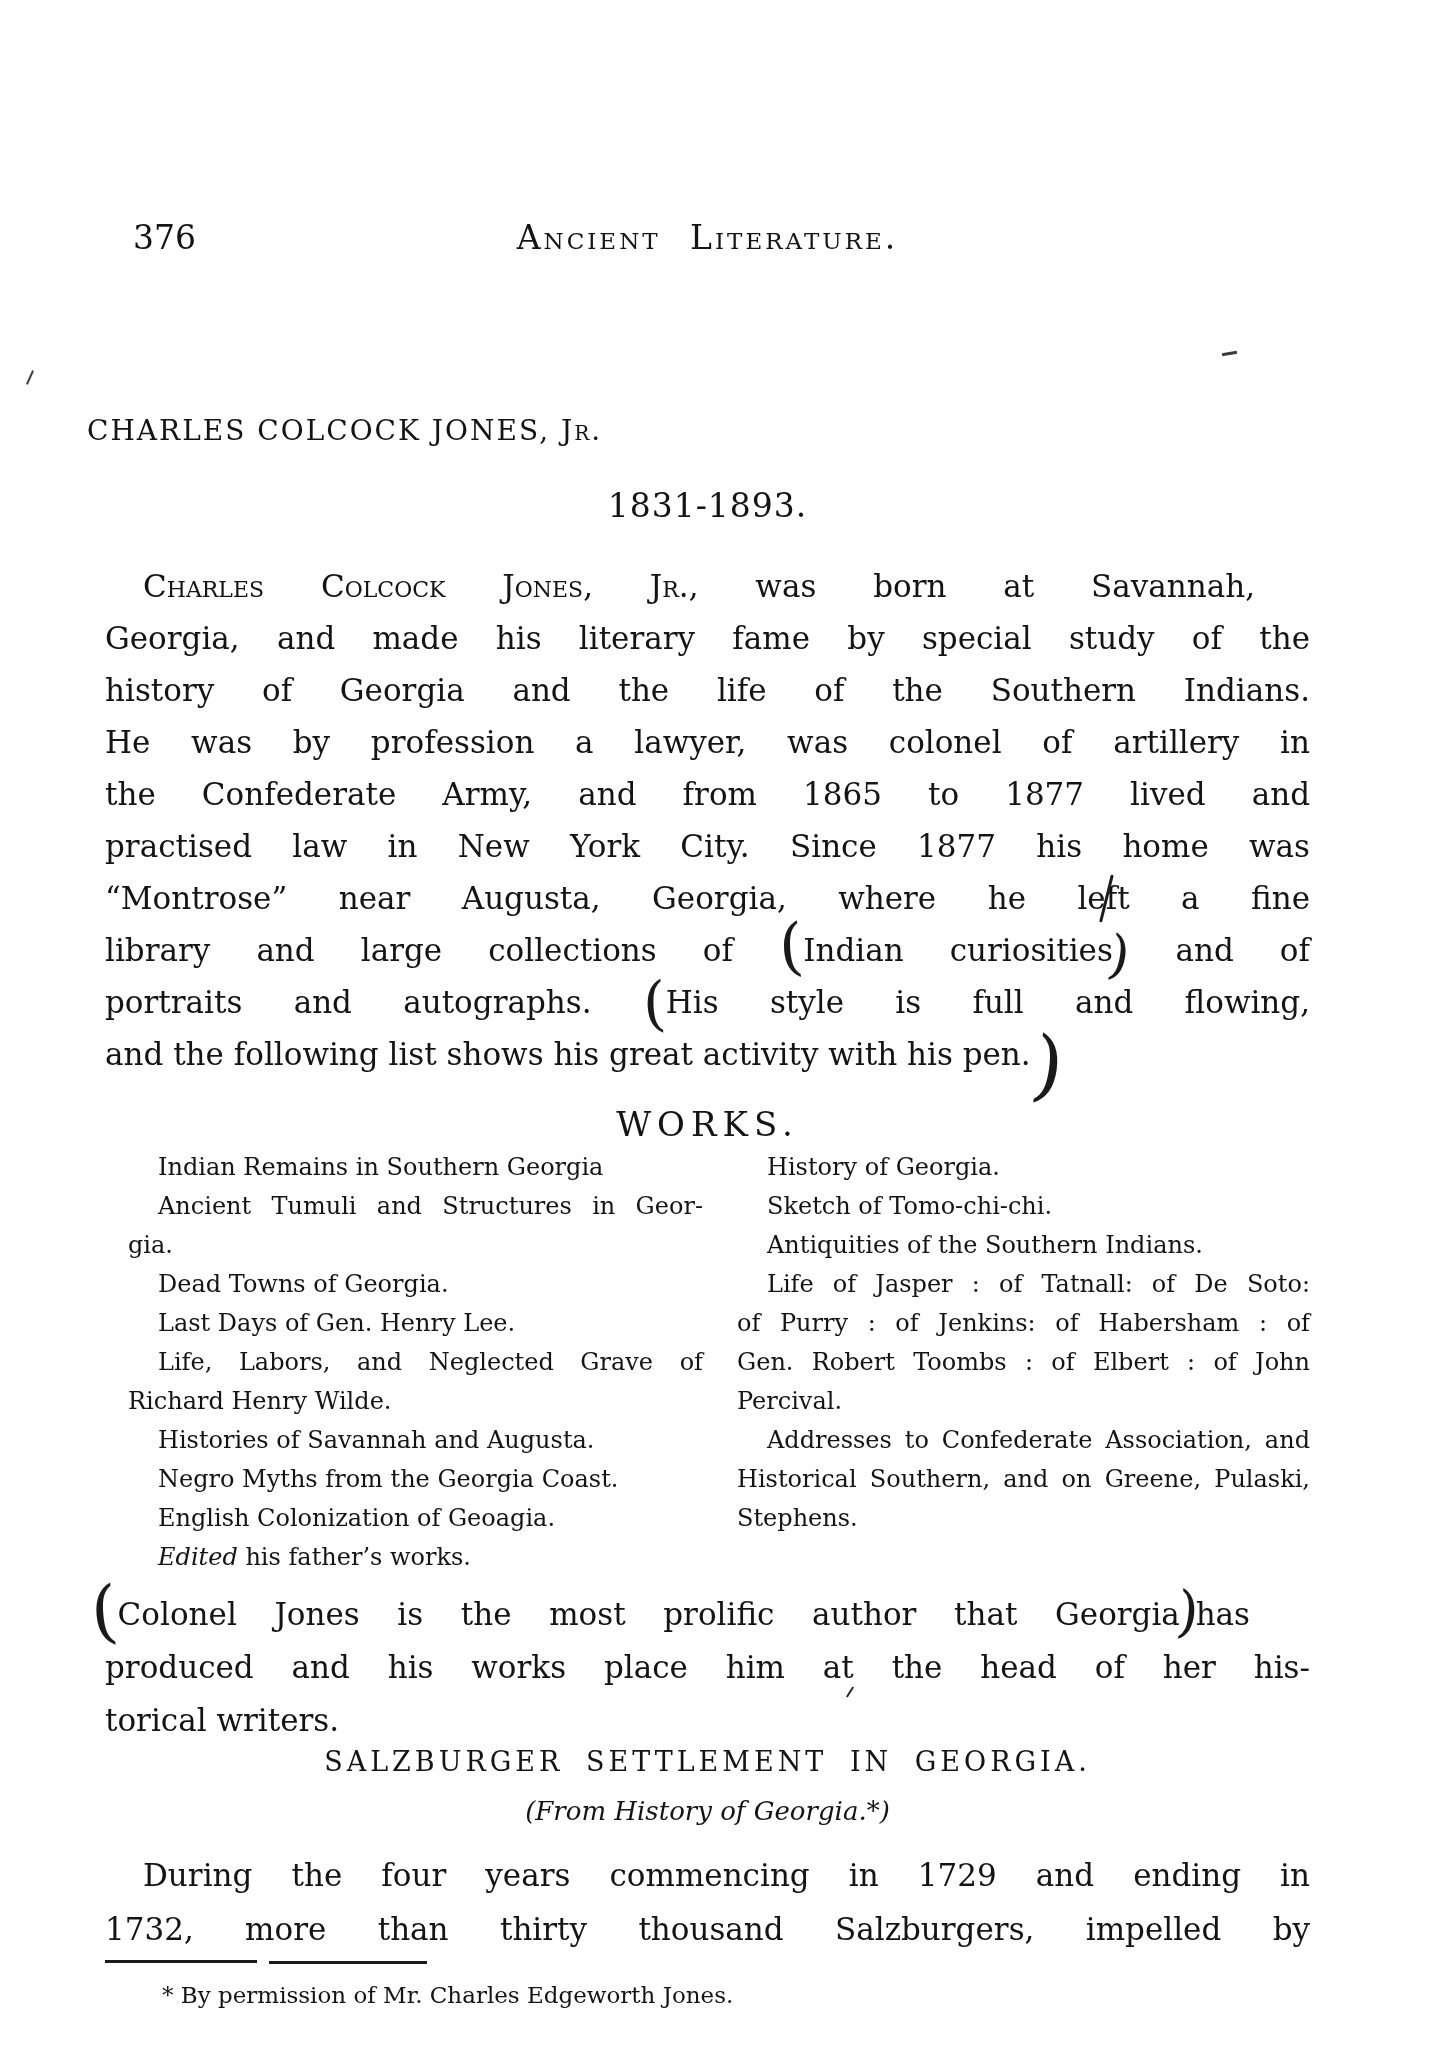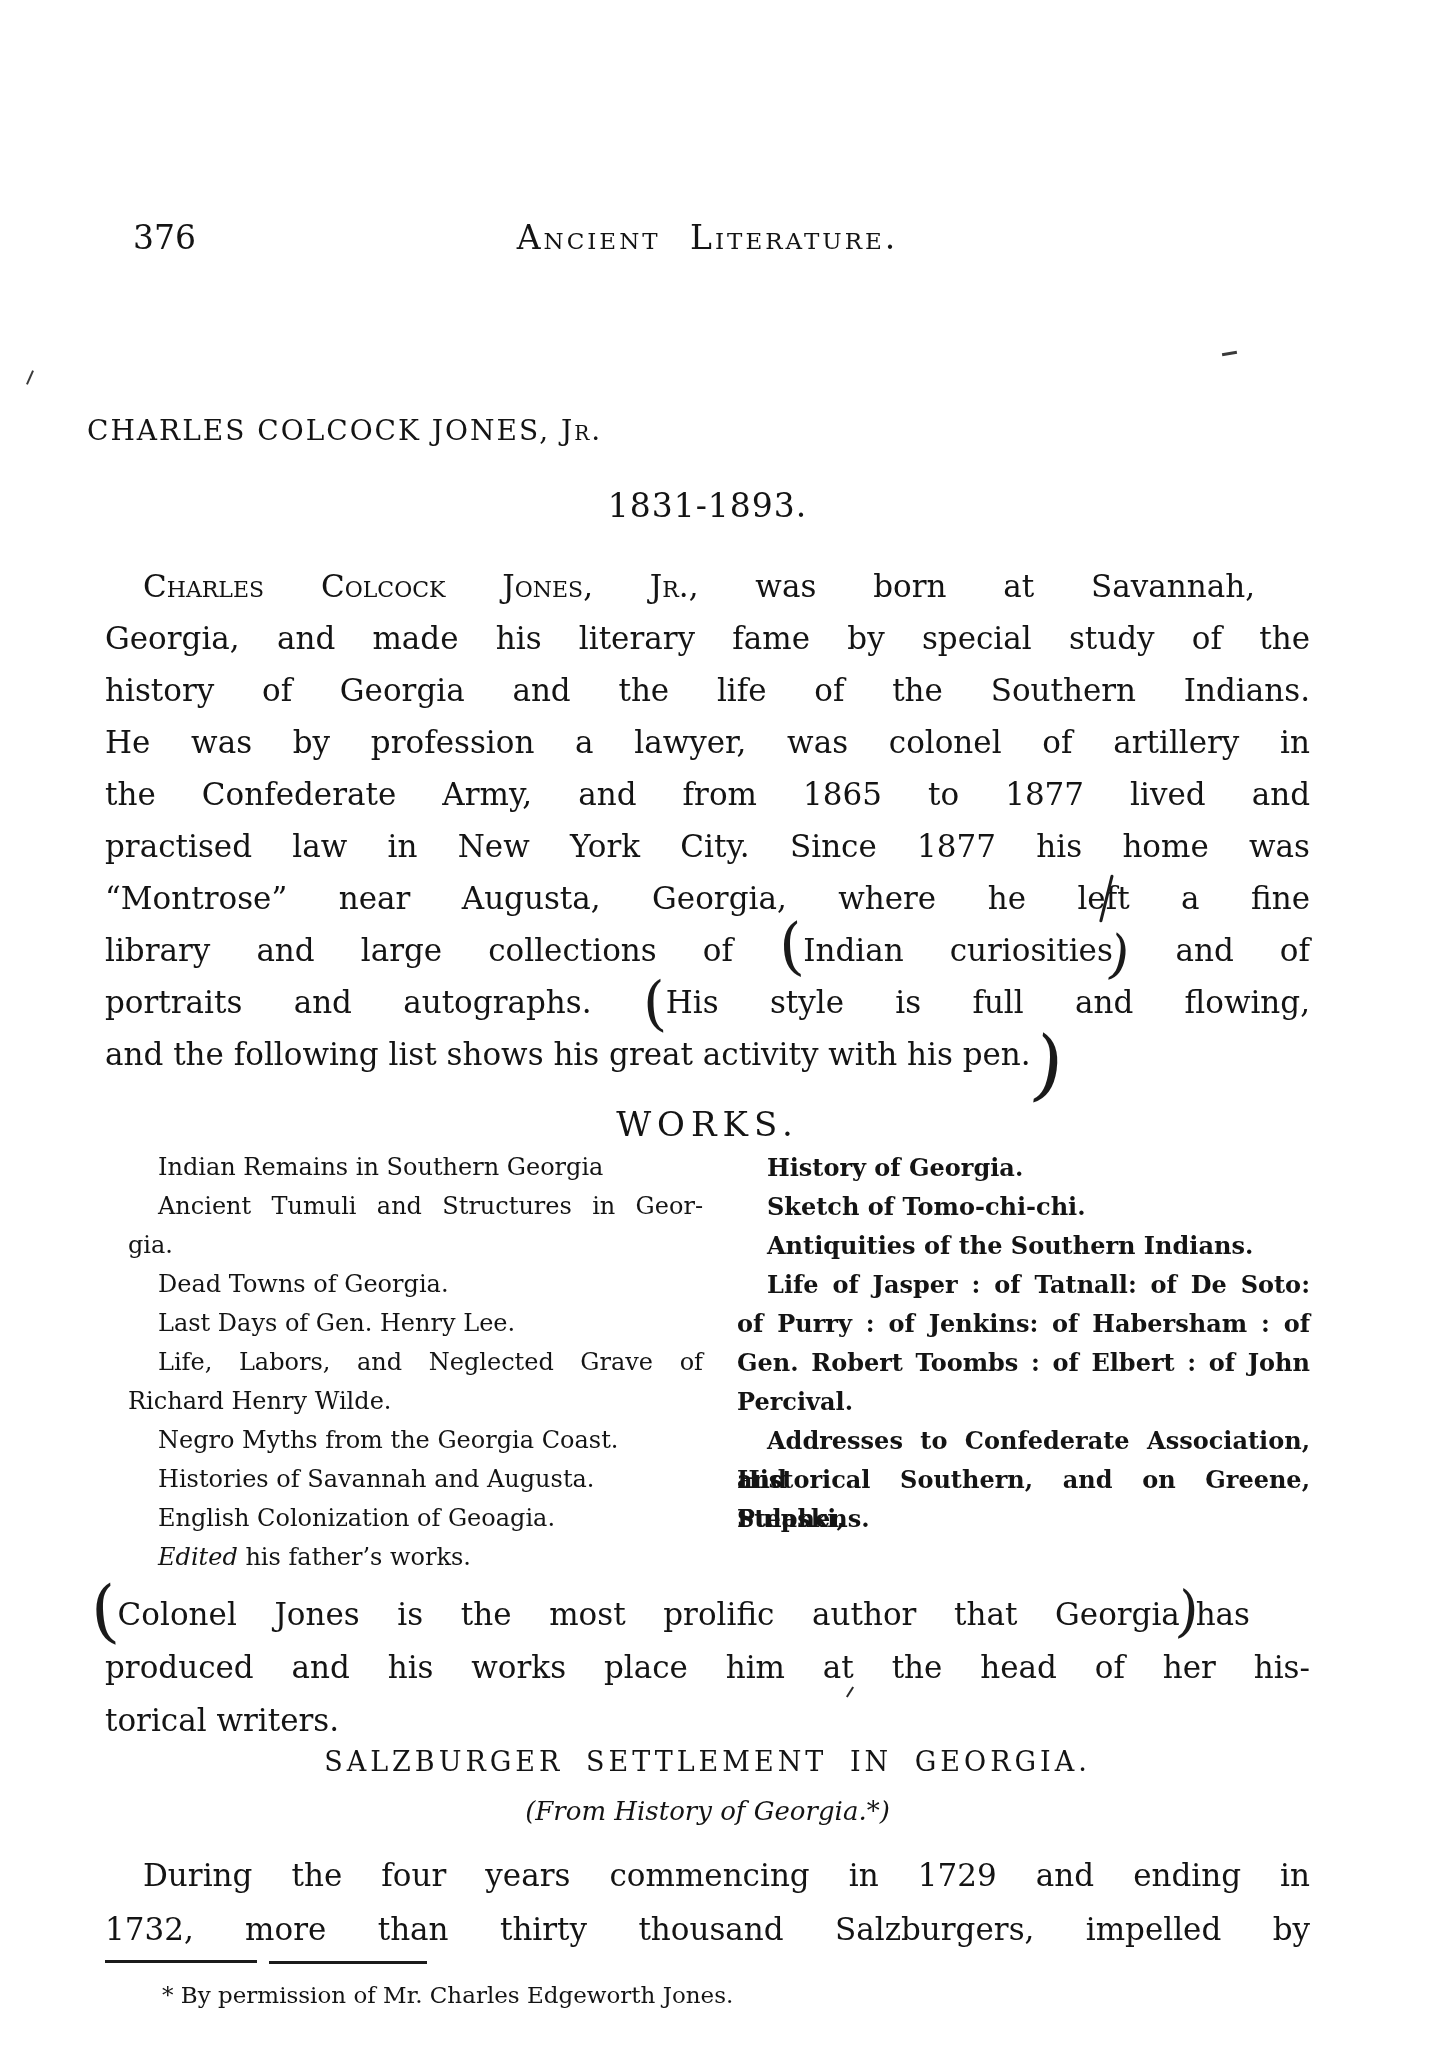--- a/index.html
+++ b/index.html
@@ -58,21 +58,21 @@
     background:#1c1c1c;transform:rotate(14deg);border-radius:2px;
   }
   
   .works-heading{
     position:absolute;top:1104px;left:105px;width:1205px;text-align:center;
     font-size:34px;letter-spacing:6px;
   }
   .works-cols{position:absolute;top:1148px;left:128px;width:1182px;display:flex;}
   .wcol{font-size:24px;}
   .wcol-left{width:575px;margin-right:34px;}
-  .wcol-right{width:573px;font-weight:bold;}
+  .wcol-right{width:573px;}
   .witem{height:39px;line-height:39px;white-space:nowrap;}
   .witem.ind{text-indent:30px;}
   .witem.j{text-align:justify;text-align-last:justify;white-space:normal;}
   .witem .it{font-style:italic;}
   
   .salz-heading{
     position:absolute;top:1746px;left:105px;width:1205px;text-align:center;
     font-size:27px;letter-spacing:4px;word-spacing:10px;
   }
   .salz-source{
@@ -126,22 +126,22 @@
   <div class="works-heading">WORKS.</div>
   <div class="works-cols">
     <div class="wcol wcol-left">
       <div class="witem ind">Indian Remains in Southern Georgia</div>
       <div class="witem ind j">Ancient Tumuli and Structures in Geor-</div>
       <div class="witem">gia.</div>
       <div class="witem ind">Dead Towns of Georgia.</div>
       <div class="witem ind">Last Days of Gen. Henry Lee.</div>
       <div class="witem ind j">Life, Labors, and Neglected Grave of</div>
       <div class="witem">Richard Henry Wilde.</div>
+      <div class="witem ind">Histories of Savannah and Augusta.</div>
       <div class="witem ind">Negro Myths from the Georgia Coast.</div>
-      <div class="witem ind">Histories of Savannah and Augusta.</div>
       <div class="witem ind">English Colonization of Geoagia.</div>
       <div class="witem ind"><span class="it">Edited</span><span> his father’s works.</span></div>
     </div>
     <div class="wcol wcol-right">
       <div class="witem ind">History of Georgia.</div>
       <div class="witem ind">Sketch of Tomo-chi-chi.</div>
       <div class="witem ind">Antiquities of the Southern Indians.</div>
       <div class="witem ind j">Life of Jasper : of Tatnall: of De Soto:</div>
       <div class="witem j">of Purry :  of Jenkins: of Habersham : of</div>
       <div class="witem j">Gen. Robert Toombs : of Elbert : of John</div>

